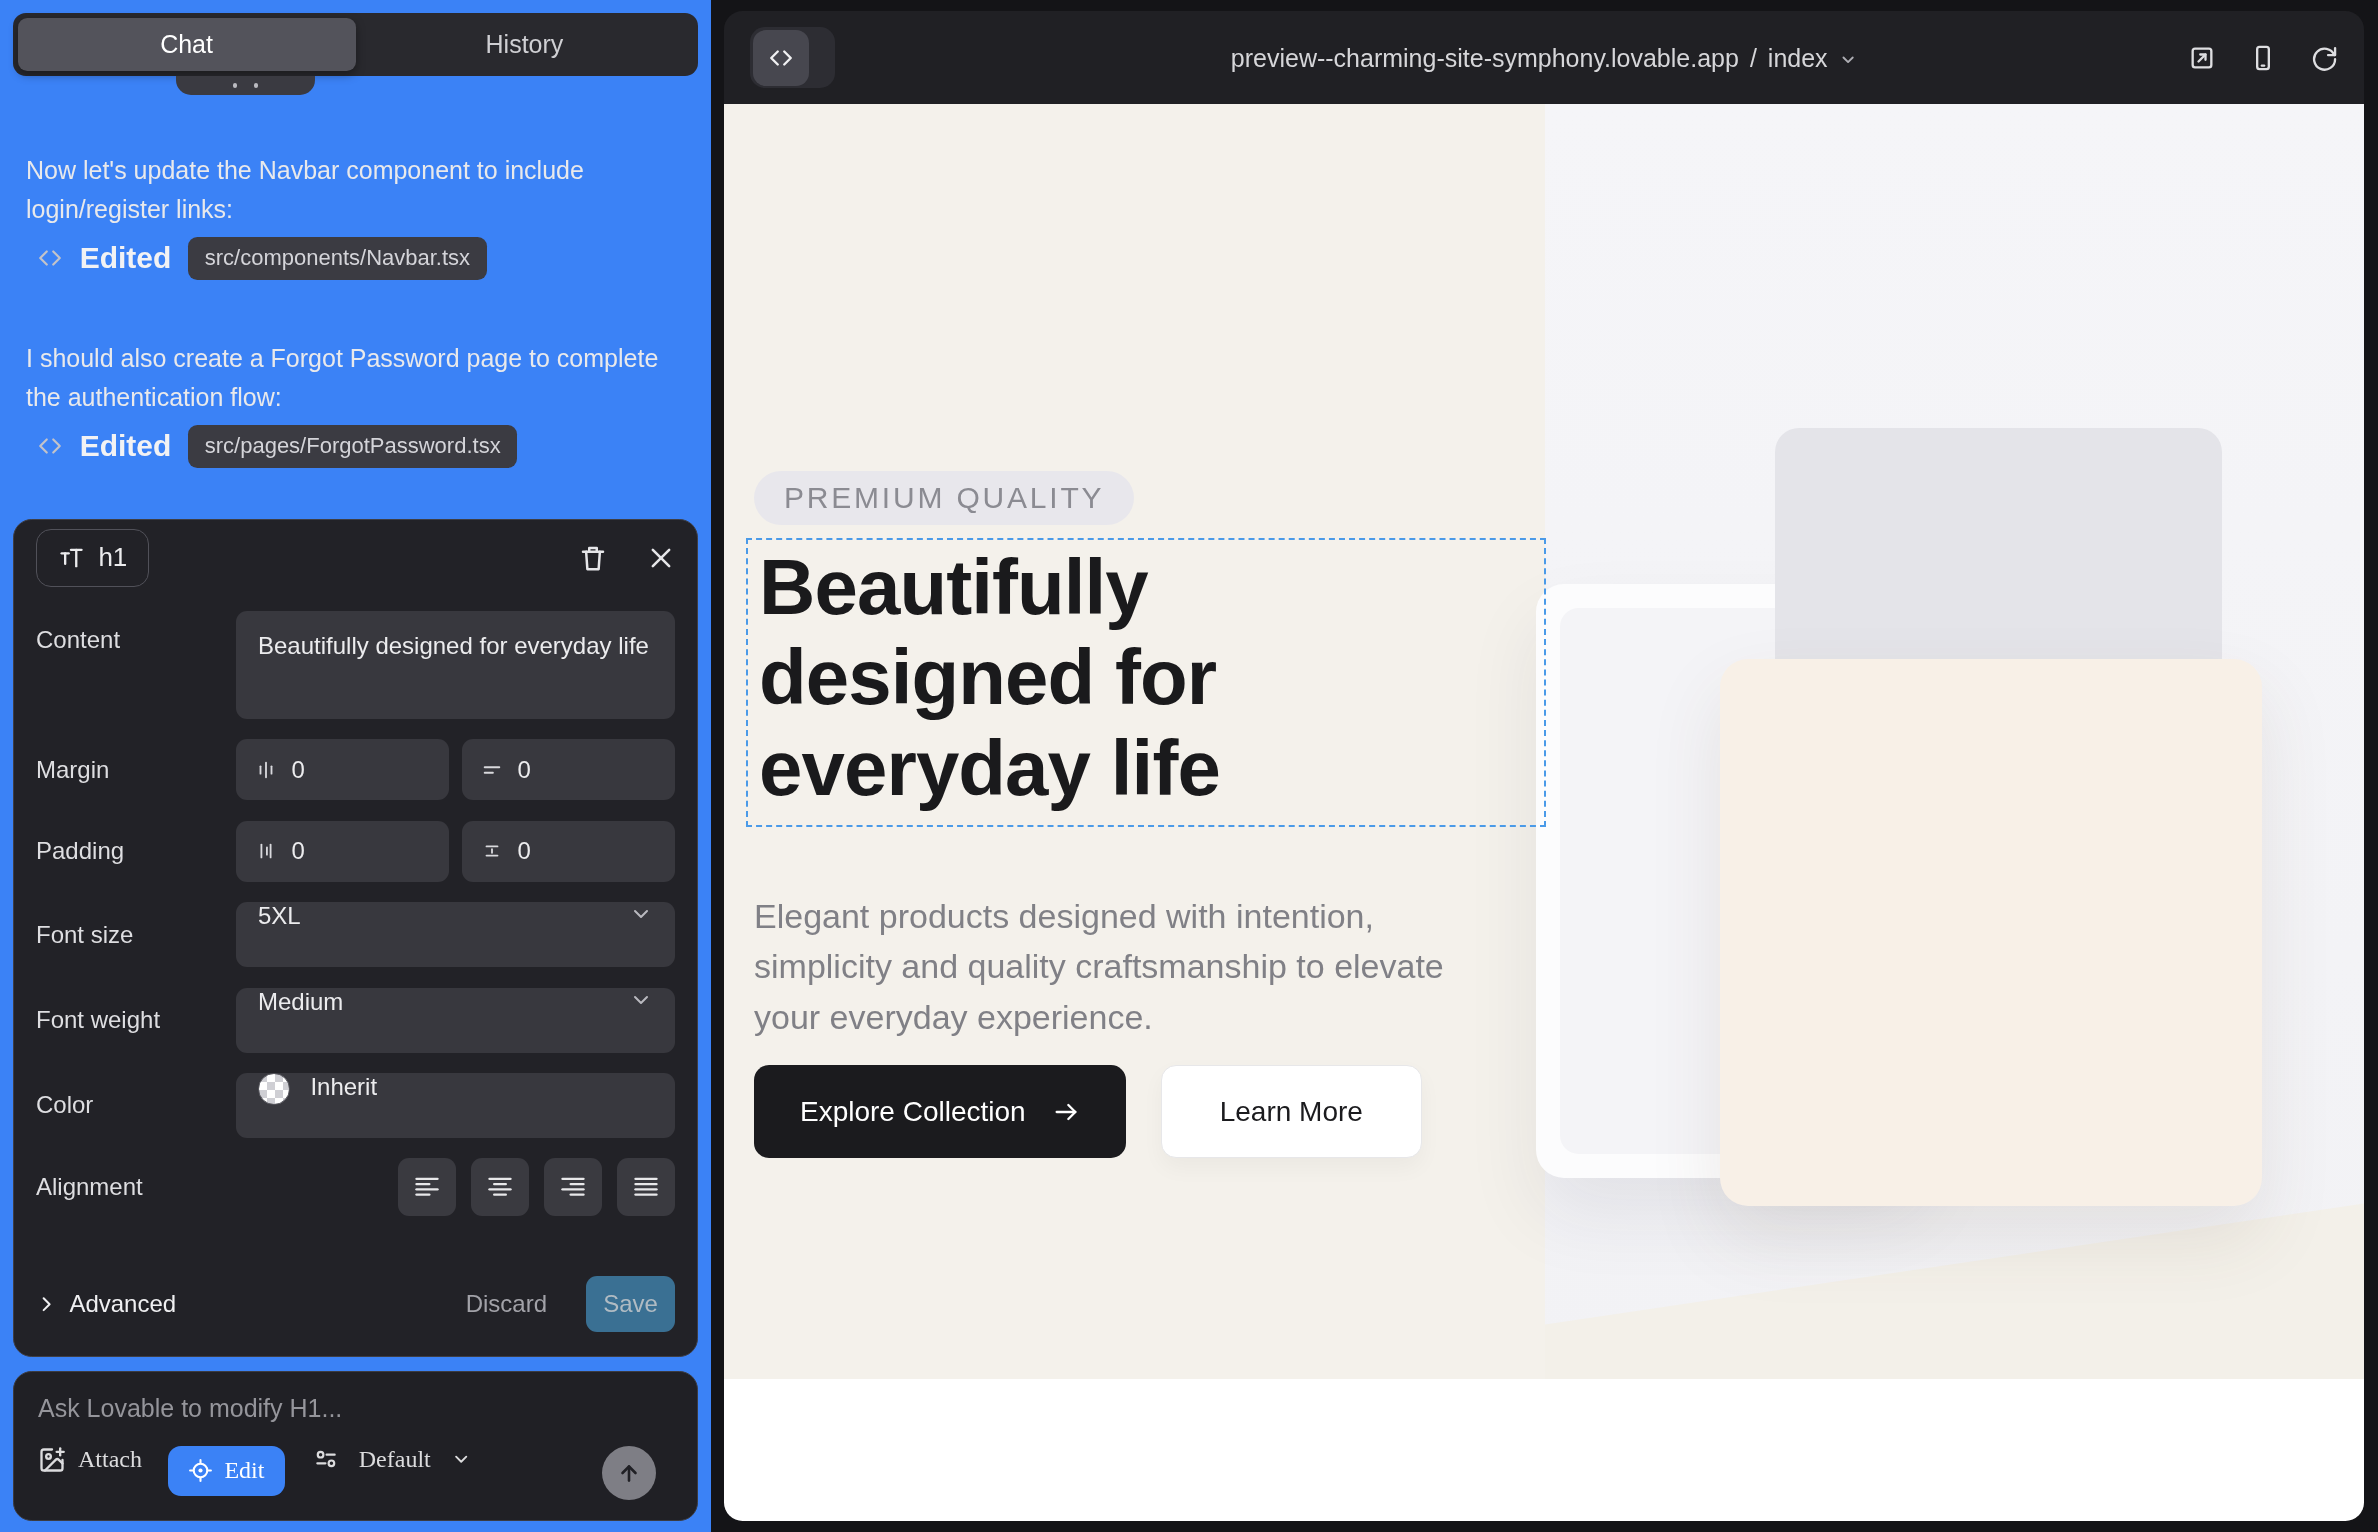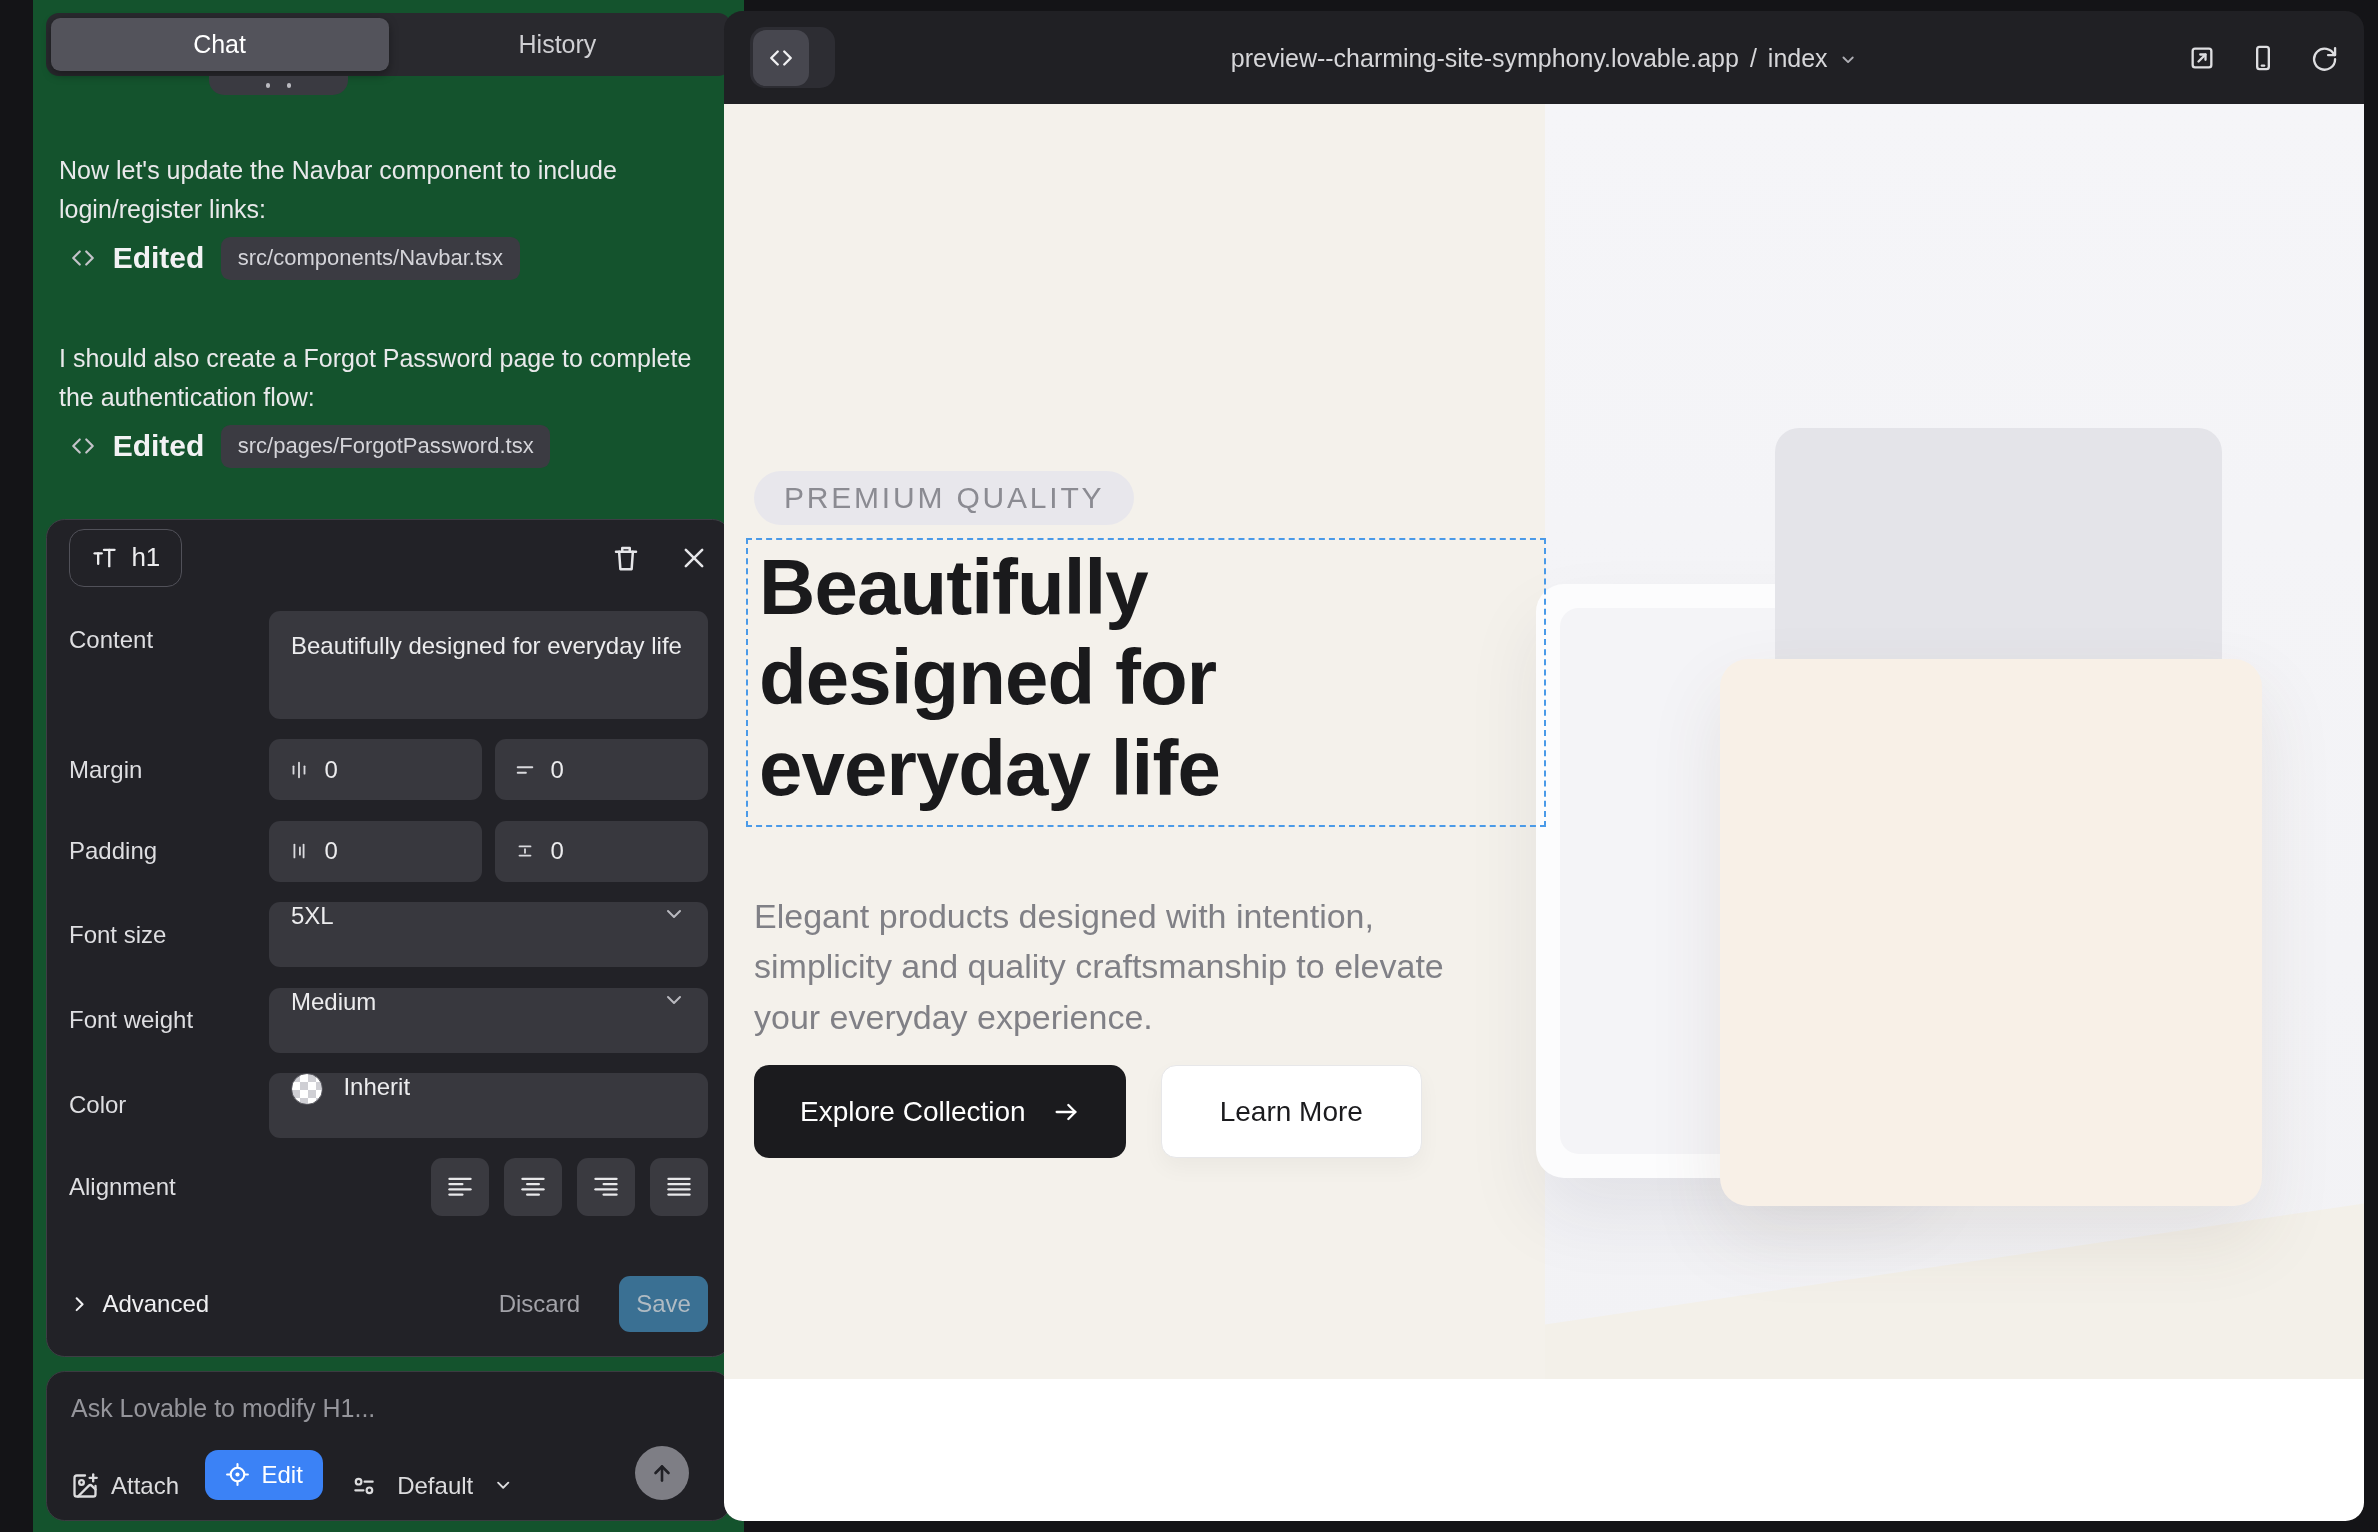--- a/index.html
+++ b/index.html
@@ -1,21 +1,21 @@
 <!DOCTYPE html>
 <html style="font-size:15px"><head>
 <meta charset="utf-8">
 <style>
   html,body{margin:0;padding:0;background:#0e0e10;}
   *{box-sizing:border-box;}
   body{font-family:"Liberation Sans", sans-serif;}
   .app{position:relative;width:2378px;height:1532px;background:#141417;overflow:hidden;}
 
   
-  .left{position:absolute;left:0;top:0;width:711px;height:1532px;background:#14532d;margin-left:33px;}
+  .left{position:absolute;left:0;top:0;width:711px;height:1532px;background:#3b82f6;}
   .tabs{position:absolute;left:13px;top:13px;width:685px;height:63px;background:#29292e;border-radius:13px;display:flex;padding:4.6px;}
   .tab{flex:1;display:flex;align-items:center;justify-content:center;font-size:25px;color:#cfcfd3;border-radius:9.3px;cursor:pointer;}
   .tab.active{background:#53535b;color:#ffffff;box-shadow:0 3.7px 9.3px rgba(0,0,0,.35);}
   .clipped-badge{position:absolute;left:176px;top:76px;width:139px;height:18.6px;background:#3a3a41;border-radius:0 0 15px 15px;display:flex;align-items:center;justify-content:center;gap:16.7px;}
   .clipped-badge i{width:4.6px;height:4.6px;border-radius:50%;background:#babac0;}
   .msg{position:absolute;left:26px;width:660px;font-size:25px;line-height:1.55;color:#e9e9eb;}
   .msg1{top:126px;} .msg2{top:314px;}
   .edited-row{position:absolute;left:37px;display:flex;align-items:center;gap:16.7px;}
   .erow1{top:237px;} .erow2{top:425px;}
   .edited-label{font-size:30px;font-weight:bold;color:#f2f2f4;}
@@ -48,21 +48,21 @@
   .align-btn{width:58px;height:58px;background:#3a3a40;border-radius:11px;display:flex;align-items:center;justify-content:center;color:#e8e8ea;cursor:pointer;}
   .ed-footer{margin-top:auto;display:flex;align-items:center;}
   .advanced{display:flex;align-items:center;gap:13px;color:#f0f0f2;font-size:24px;cursor:pointer;}
   .ed-footer .spacer{flex:1;}
   .discard{font-size:24px;color:#a2a2a8;margin-right:39px;cursor:pointer;}
   .save{width:89px;height:56px;background:#3a7093;border:none;border-radius:11px;color:#b0bbc3;font-size:24px;font-family:inherit;cursor:pointer;}
 
   
   .composer{position:absolute;left:13px;top:1371px;width:685px;height:150px;background:#202025;border:0.9px solid #3b3b41;border-radius:18.6px;padding:22px 24px;}
   .placeholder{font-size:25px;color:#95959b;}
-  .composer-row{position:absolute;left:24px;right:41px;bottom:20.4px;display:flex;align-items:flex-end;}
+  .composer-row{position:absolute;left:24px;right:41px;bottom:20.4px;display:flex;align-items:flex-start;font-family:Liberation Serif, serif;}
   .attach{display:flex;align-items:center;gap:12px;color:#dcdcde;font-size:24px;cursor:pointer;}
   .edit-pill{display:flex;align-items:center;gap:11px;height:50px;padding:0 20.4px;margin-left:26px;background:#3b82f6;border-radius:13px;color:#ffffff;font-size:24px;cursor:pointer;}
   .mode{display:flex;align-items:center;gap:20px;margin-left:28px;color:#dcdcde;font-size:24px;cursor:pointer;}
   .send{margin-left:auto;width:54px;height:54px;border-radius:50%;background:#7e7e85;display:flex;align-items:center;justify-content:center;color:#202025;cursor:pointer;}
 
   
   .browser{position:absolute;left:724px;top:11px;width:1640px;height:1510px;background:#202024;border-radius:18.6px;overflow:hidden;display:flex;flex-direction:column;}
   .toolbar{height:93px;flex:none;display:flex;align-items:center;padding:0 26px;position:relative;}
   .code-btn{position:relative;width:85px;height:61px;background:#2d2d33;border-radius:15px;cursor:pointer;}
   .code-btn .seg{position:absolute;left:2.8px;top:2.8px;width:56px;height:56px;background:#47474f;border-radius:13px;display:flex;align-items:center;justify-content:center;color:#f0f0f2;}

